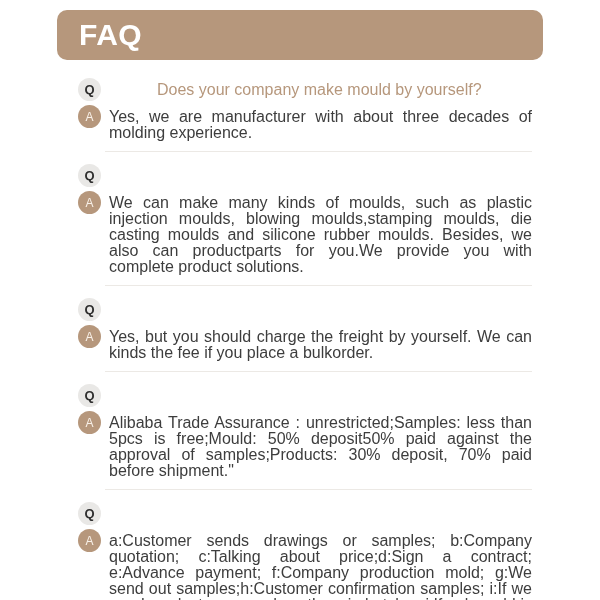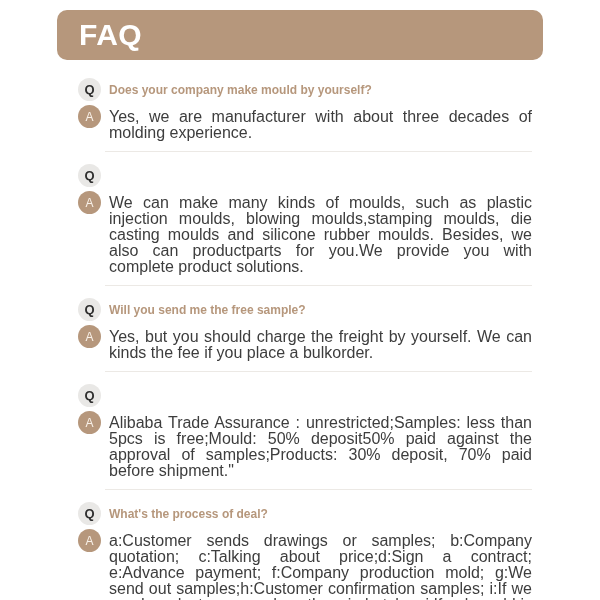--- a/index.html
+++ b/index.html
@@ -61,22 +61,23 @@
     font-weight: bold;
   }
   .badge.a {
     background: var(--accent);
     color: var(--badge_a_text);
     font-weight: normal;
     font-size: 12px;
   }
   .q-text {
     color: var(--accent);
-    font-size: 12px;
-    font-weight: bold;
+    font-size: 16px;
+    font-weight: normal;
+    margin-left: 48px;
   }
 
   .a-row {
     display: flex;
     align-items: flex-start;
     gap: 8px;
     margin-top: 4px;
   }
   .a-text {
     color: var(--answer_text);
@@ -123,21 +124,20 @@
       <div class="a-row">
         <span class="badge a">A</span>
         <span class="a-text">We can make many kinds of moulds, such as plastic injection moulds, blowing moulds,stamping moulds, die casting moulds and silicone rubber moulds. Besides, we also can productparts for you.We provide you with complete product solutions.</span>
       </div>
       <div class="divider"></div>
     </div>
 
     <div class="faq-item">
       <div class="q-row">
         <span class="badge q">Q</span>
-        <span class="q-text">Will you send me the free sample?</span>
       </div>
       <div class="a-row">
         <span class="badge a">A</span>
         <span class="a-text">Yes, but you should charge the freight by yourself. We can kinds the fee if you place a bulkorder.</span>
       </div>
       <div class="divider"></div>
     </div>
 
     <div class="faq-item">
       <div class="q-row">
@@ -146,21 +146,20 @@
       <div class="a-row">
         <span class="badge a">A</span>
         <span class="a-text">Alibaba Trade Assurance : unrestricted;Samples: less than 5pcs is free;Mould: 50% deposit50% paid against the approval of samples;Products: 30% deposit, 70% paid before shipment."</span>
       </div>
       <div class="divider"></div>
     </div>
 
     <div class="faq-item">
       <div class="q-row">
         <span class="badge q">Q</span>
-        <span class="q-text">What's the process of deal?</span>
       </div>
       <div class="a-row">
         <span class="badge a">A</span>
         <span class="a-text">a:Customer sends drawings or samples; b:Company quotation; c:Talking about price;d:Sign a contract; e:Advance payment; f:Company production mold; g:We send out samples;h:Customer confirmation samples; i:If we need products, we produce them in batches;i:If only mold is needed, the customer will settle the final payment and we will deliver the goods.</span>
       </div>
       <div class="divider"></div>
     </div>
 
     <div class="faq-item">
       <div class="q-row">

